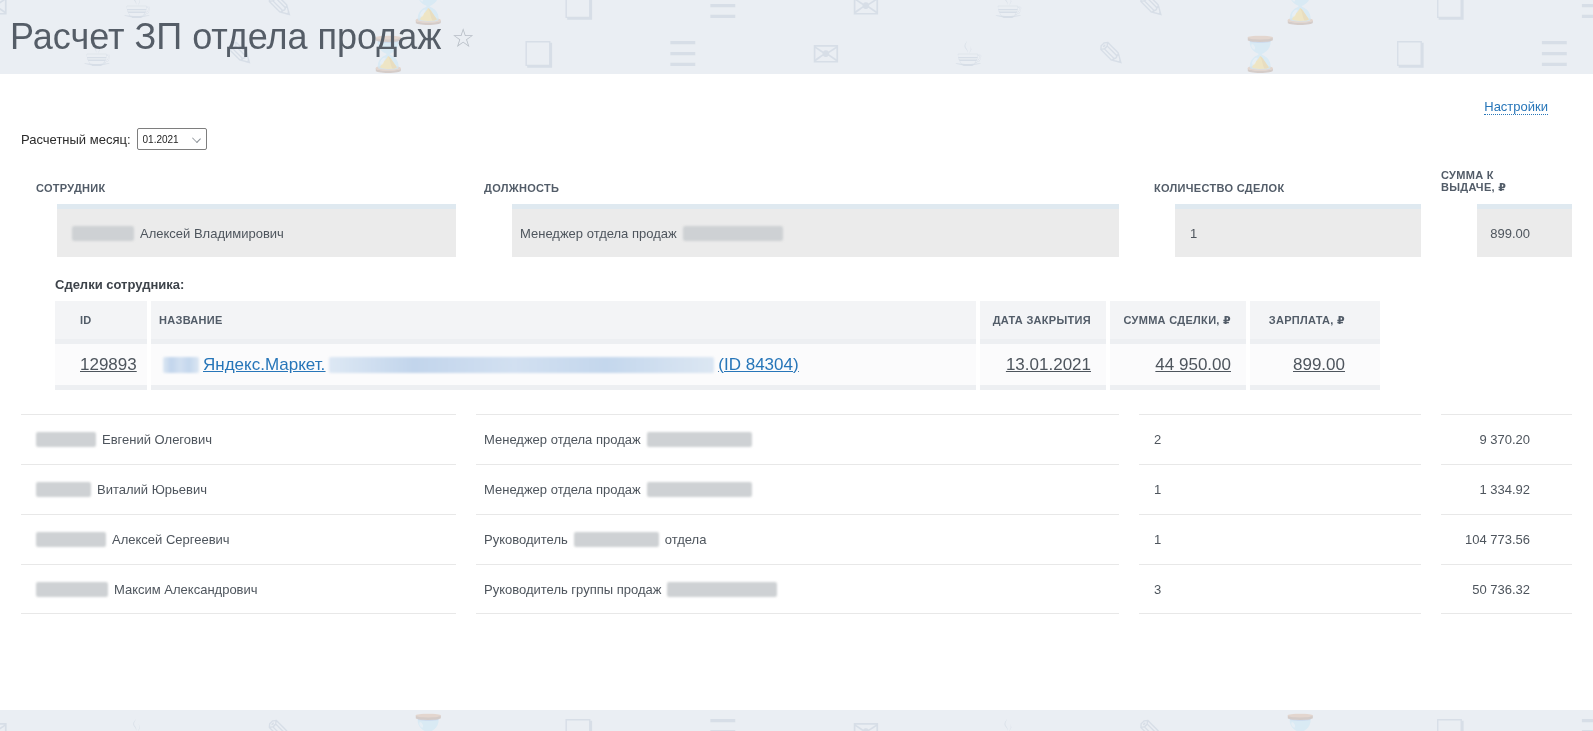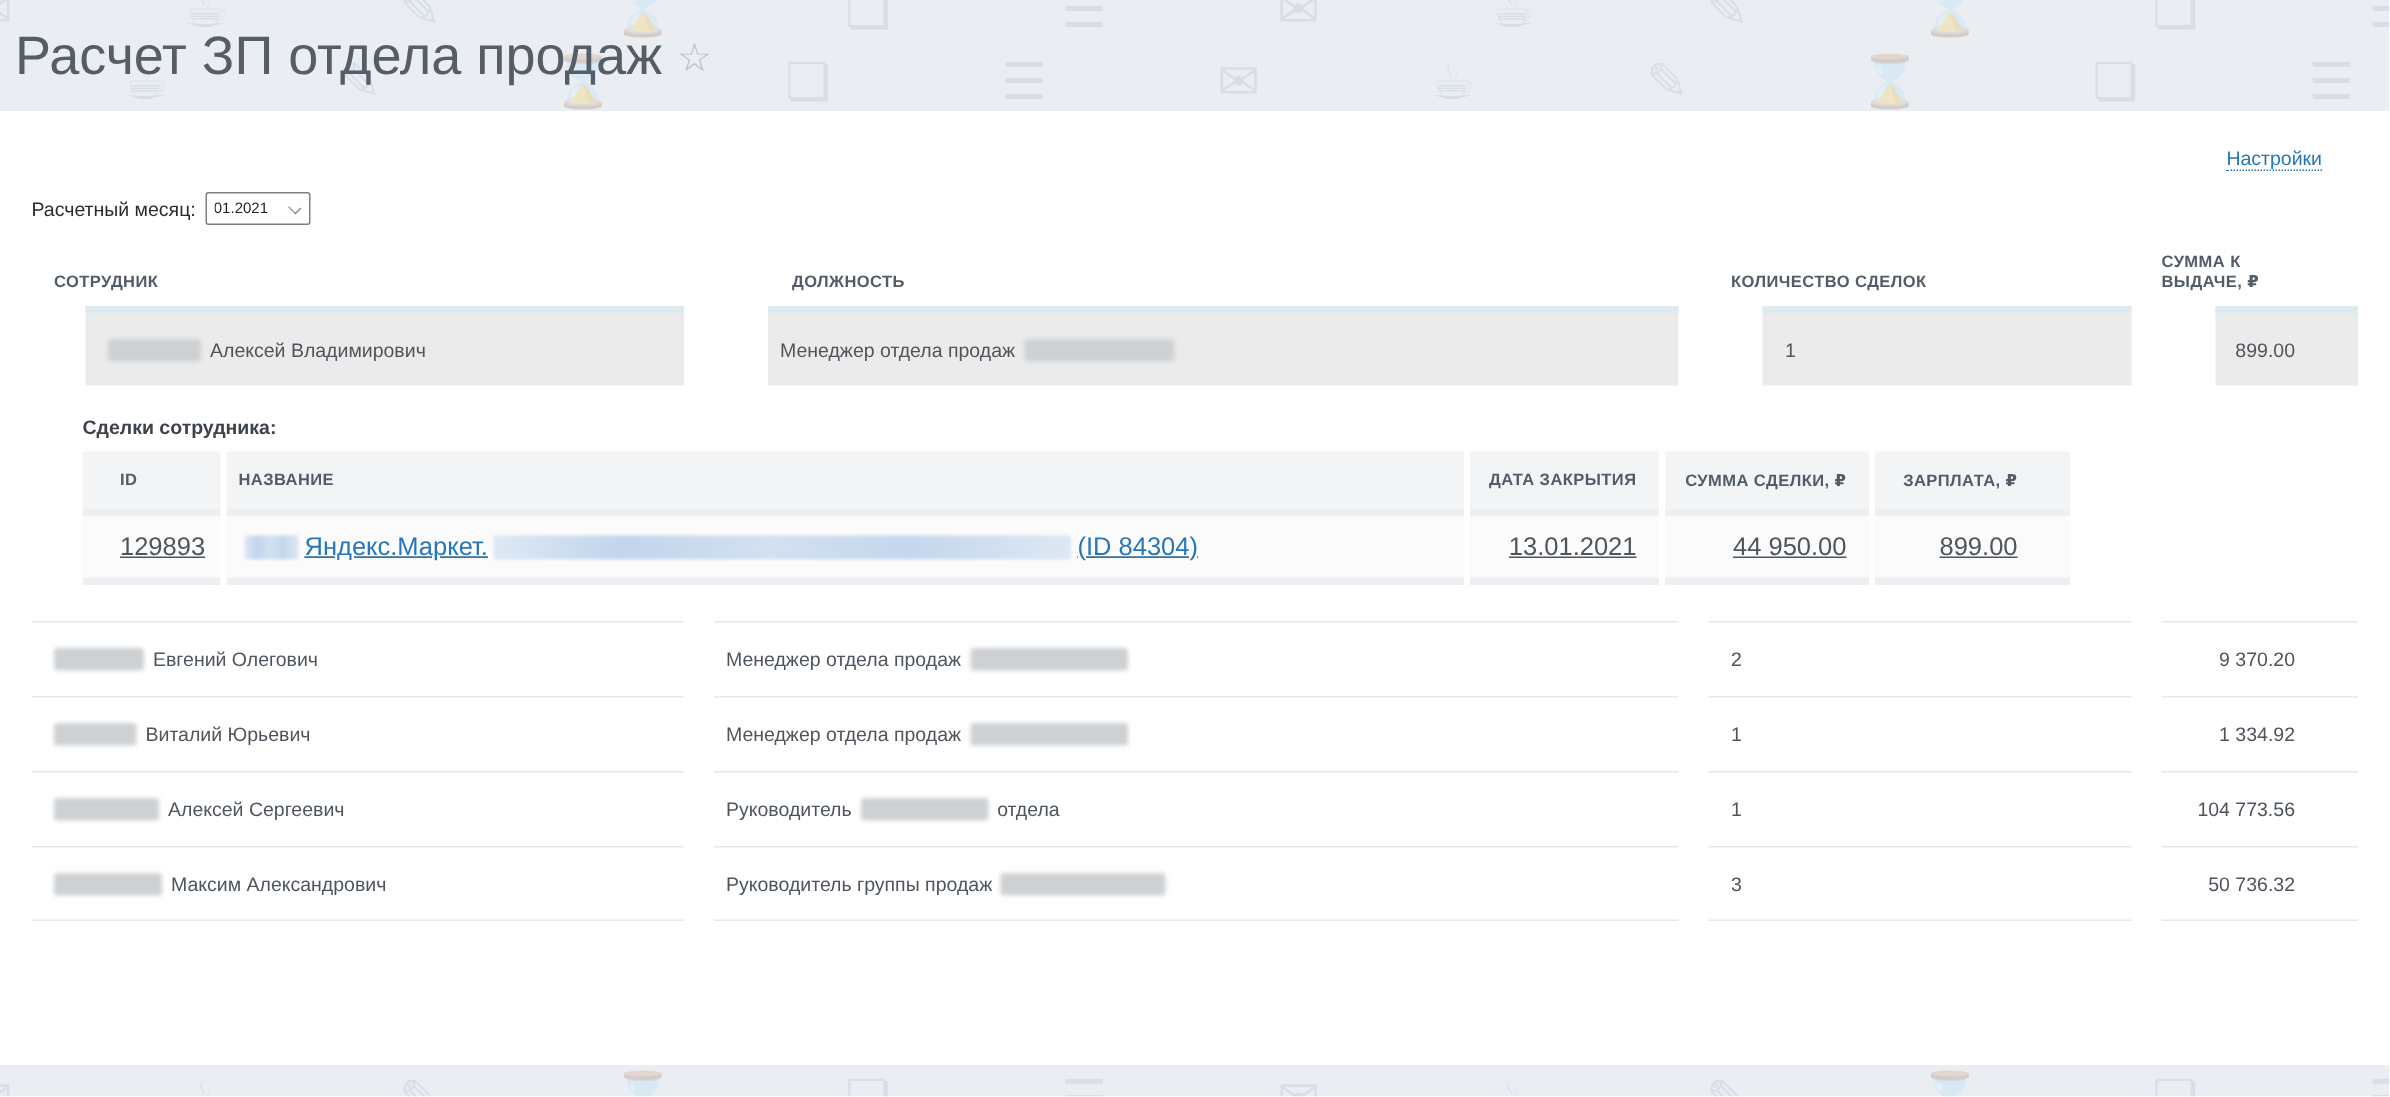--- a/index.html
+++ b/index.html
@@ -65,21 +65,21 @@
 
   
   .table{margin-top:16px;width:1551px;}
   .trow{display:grid;grid-template-columns:435px 643px 282px 1fr;column-gap:20px;}
   .th{
     font-size:11px;font-weight:bold;color:var(--header-text);
     letter-spacing:.3px;text-transform:uppercase;
     padding-bottom:10px;display:flex;align-items:flex-end;
   }
   .th.c1{padding-left:15px;}
-  .th.c2{padding-left:8px;margin-left:44px;}
+  .th.c2{padding-left:8px;}
   .th.c3{padding-left:15px;margin-top:16px;}
   .th.c4{justify-content:flex-end;padding-right:30px;}
   .td{font-size:13px;color:var(--cell-text);display:flex;align-items:center;background:#fff;}
   .td.c1{padding-left:15px;}
   .td.c2{padding-left:8px;}
   .td.c3{padding-left:15px;}
   .td.c4{justify-content:flex-end;padding-right:42px;}
   .row-selected .td{
     background:var(--selected-row);
     border-top:5px solid var(--selected-row-border);

